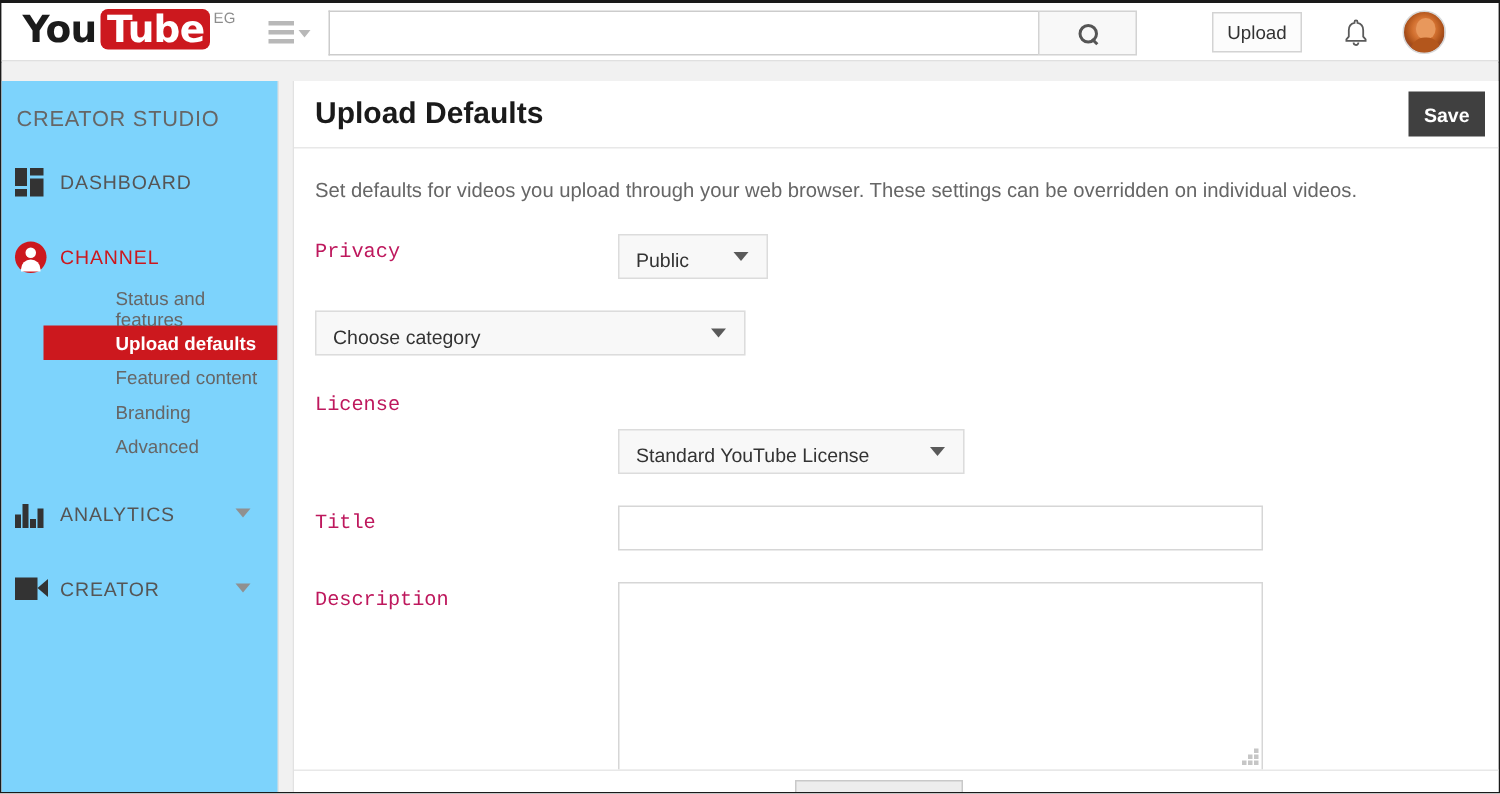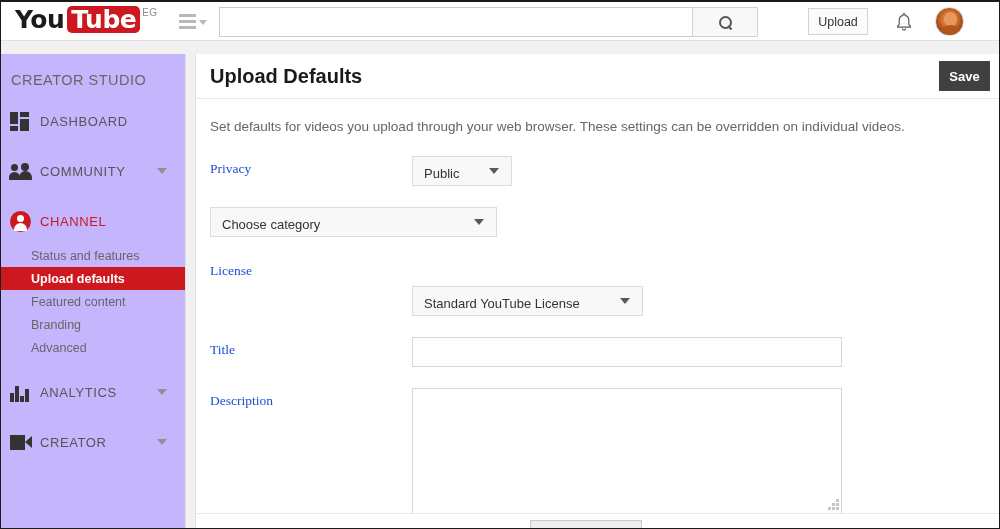--- a/index.html
+++ b/index.html
@@ -148,21 +148,21 @@
   .body-wrap {
     position: absolute; top: 40px; left: 0;
     width: 998px; height: 487px;
     background: #f1f1f1;
   }
 
   
   .sidebar {
     position: absolute; left: 0; top: 12px;
     width: 185px; height: 475px;
-    background: #c4b5fd;
+    background: #7dd3fc;
     border-right: 1px solid #e2e2e2;
     overflow: hidden;
   }
   .studio-title {
     font-size: 14.5px;
     color: #666;
     letter-spacing: 0.5px;
     padding: 18px 0 0 10px;
     font-family: "Liberation Sans", sans-serif;
   }
@@ -244,25 +244,26 @@
     width: 0; height: 0;
     border-top: 6.5px solid transparent;
     border-bottom: 6.5px solid transparent;
     border-right: 7px solid #333;
   }
 
   .sublist { margin-top: 6px; }
   .sub-item {
     height: 23px;
     display: flex; align-items: center;
-    padding-left: 30px;
+    padding-left: 48px;
     font-size: 12.5px;
     color: #666;
     cursor: pointer;
     font-family: "Liberation Sans", sans-serif;
+    margin-left: 28px;
   }
   .sub-item.sel {
     background: #cc181e;
     color: #ffffff;
     font-weight: bold;
   }
 
   
   .main {
     position: absolute; left: 194px; top: 12px;
@@ -306,23 +307,23 @@
   .row {
     display: flex;
     align-items: flex-start;
     margin-bottom: 21px;
     padding-left: 14px;
   }
   .row .label {
     width: 202px;
     flex: 0 0 202px;
     font-size: 13.5px;
-    color: #1d4ed8;
+    color: #be185d;
     padding-top: 5px;
-    font-family: Liberation Serif, serif;
+    font-family: Liberation Mono, monospace;
   }
   .sel-box {
     position: relative;
     height: 30px;
     background: #f8f8f8;
     border: 1px solid #dcdcdc;
     display: flex; align-items: center;
     padding: 4px 34px 0 11px;
     font-size: 13px;
     color: #333;
@@ -443,32 +444,20 @@
               <i></i>
               <i></i>
               <i></i>
               <i></i>
             </span>
         </span>
         <span class="lbl">DASHBOARD</span>
       </div>
 
 
-      <div class="nav-item">
-        <span class="ico">
-          <span class="ic-comm">
-              <i></i>
-              <i></i>
-              <i></i>
-              <i></i>
-            </span>
-        </span>
-        <span class="lbl">COMMUNITY</span>
-        <span class="nav-chev"></span>
-      </div>
 
       <div class="nav-item active">
         <span class="ico">
           <span class="ic-chan">
               <i></i>
               <i></i>
             </span>
         </span>
         <span class="lbl">CHANNEL</span>
       </div>

